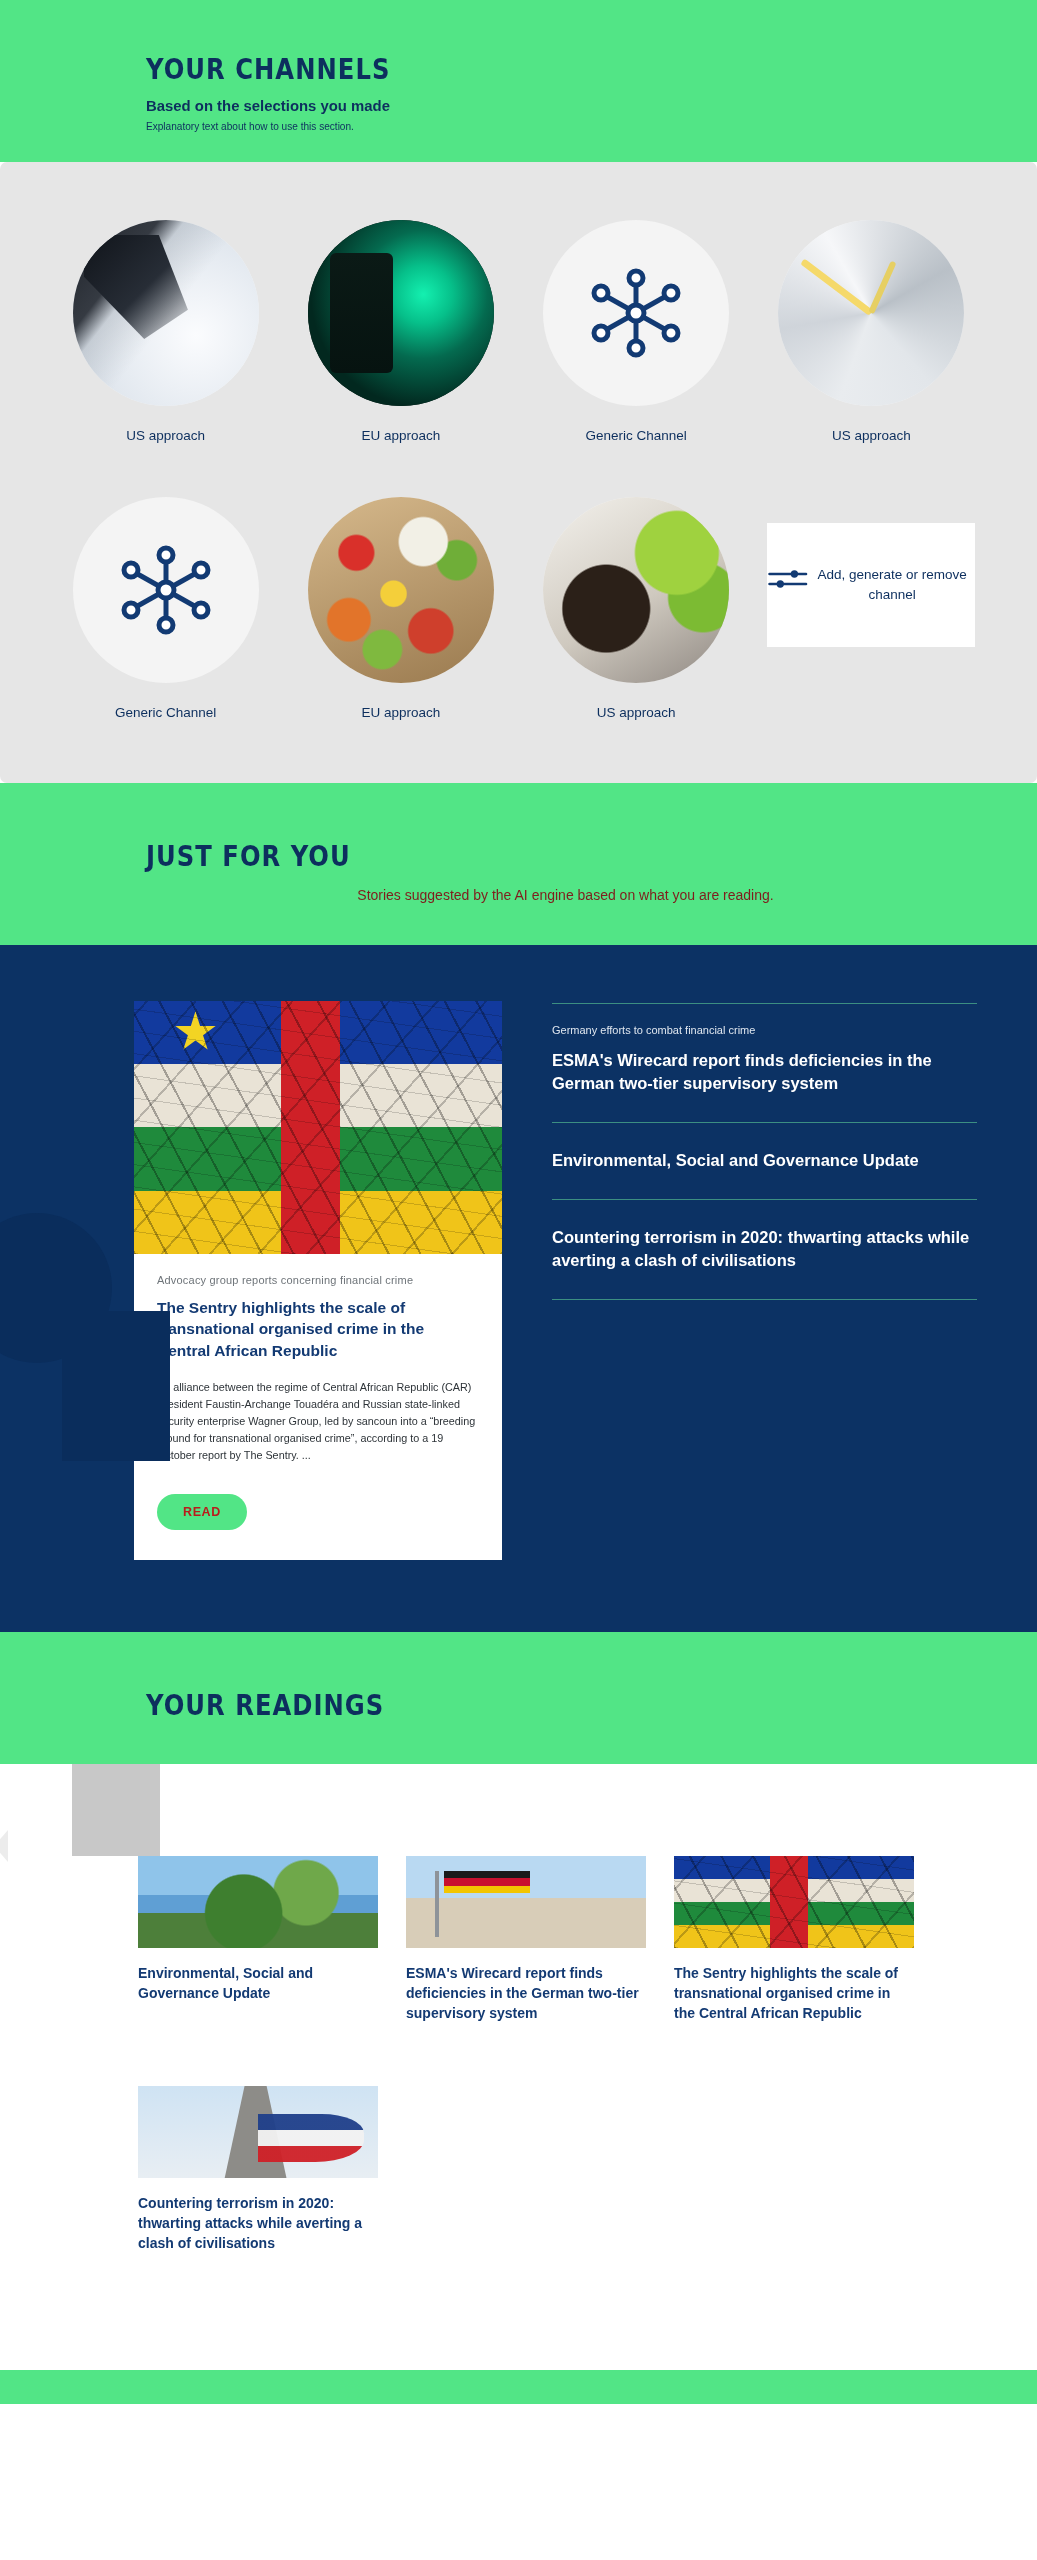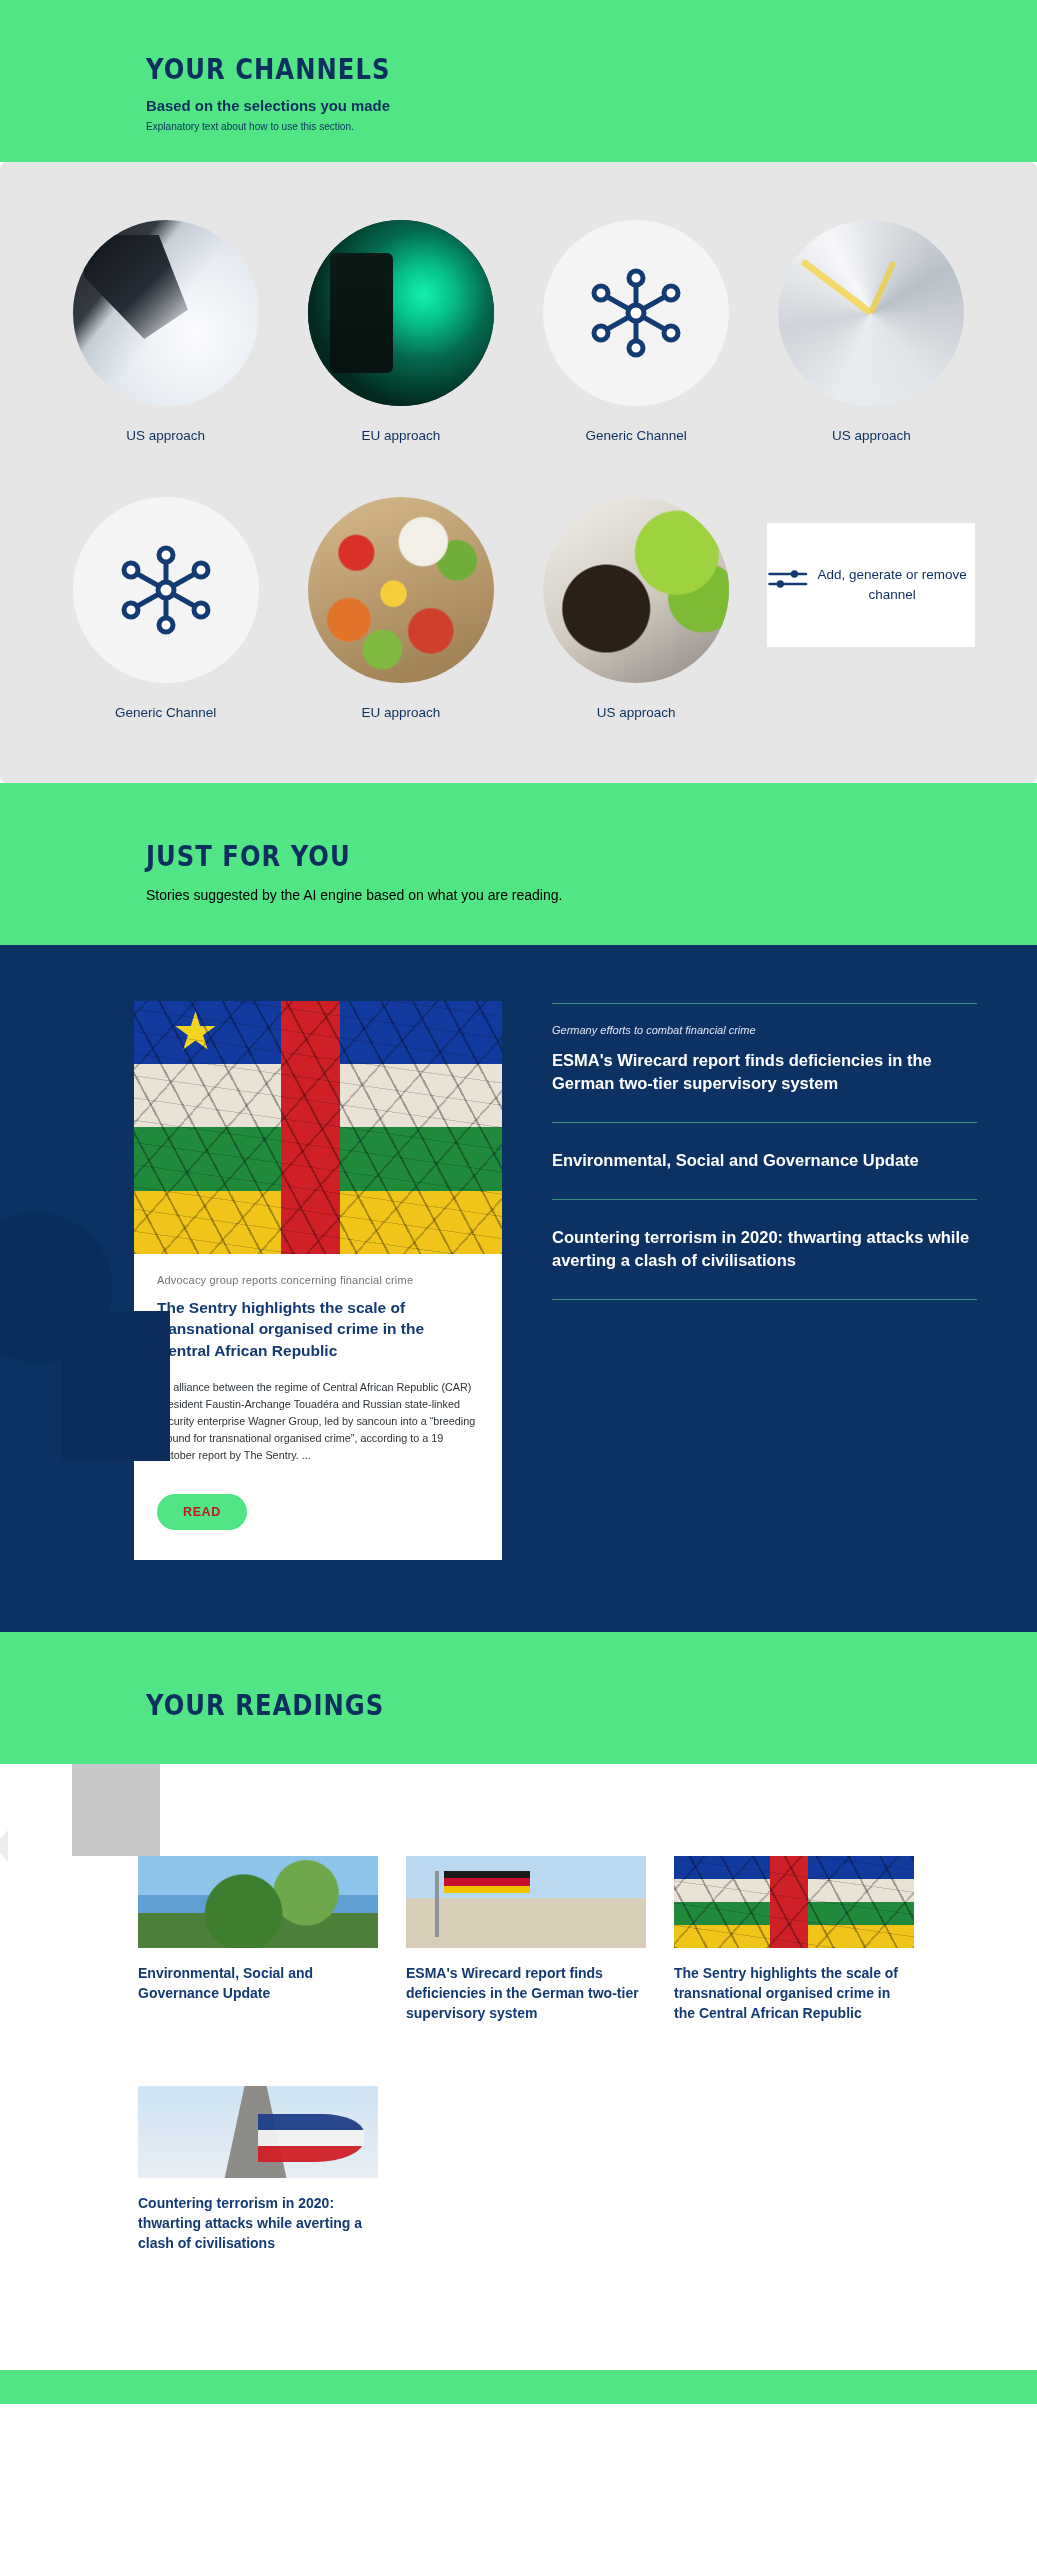--- a/index.html
+++ b/index.html
@@ -158,21 +158,21 @@
     position:absolute; inset:0;
     background:
       repeating-linear-gradient(62deg, rgba(0,0,0,0.30) 0 2px, rgba(0,0,0,0) 2px 28px),
       repeating-linear-gradient(-48deg, rgba(0,0,0,0.22) 0 2px, rgba(0,0,0,0) 2px 36px),
       repeating-linear-gradient(8deg, rgba(0,0,0,0.16) 0 1px, rgba(0,0,0,0) 1px 22px);
     mix-blend-mode: multiply;
   }
 
   
   .jfy-green { background:#52e586; padding: 56px 0 42px 0; }
-  .jfy-sub { color:#000000; font-size:14px; margin-top:14px; }
+  .jfy-sub { color:#7f1d1d; font-size:14px; margin-top:14px;text-align:center; }
   .jfy-dark {
     background: #0c3264; position: relative; overflow: hidden;
     padding: 56px 0 72px 0;
   }
   .blob1 {
     position:absolute; left:-38px; top:268px; width:150px; height:150px;
     background:#0a2d5c; border-radius:50%;
   }
   .blob2 {
     position:absolute; left:62px; top:366px; width:108px; height:150px;
@@ -192,21 +192,21 @@
     margin: 30px 0 30px 23px;
     background:#52e586; color:#b91c1c;
     border:none; border-radius:20px;
     font-size:12.5px; font-weight:bold; letter-spacing:0.6px;
     padding: 11px 26px; cursor:pointer;
     font-family:"Liberation Sans", sans-serif;
   }
 
   .story-list { flex:1; padding-left:50px; padding-top:2px; }
   .sl-item { padding-bottom: 4px; }
-  .sl-kicker { color:#dfe6ef; font-size:11px; margin-bottom:13px;font-style:italic; }
+  .sl-kicker { color:#dfe6ef; font-size:11px; margin-bottom:13px; }
   .sl-title { color:#ffffff; font-size:16.5px; font-weight:bold; line-height:1.36; }
   .sl-rule { height:1px; background:#3c8f82; margin: 24px 0 26px 0; }
   .sl-rule.top { margin: 0 0 20px 0; }
   .all-btn-wrap { display:flex; justify-content:flex-end; padding-right:78px; margin-top:96px; }
   .all-btn {
     background:#52e586; color:#0d2f5e; border:none; border-radius:20px;
     font-size:12.5px; font-weight:bold; letter-spacing:0.6px;
     padding: 11px 26px; cursor:pointer;
     font-family:"Liberation Sans", sans-serif;
   }

